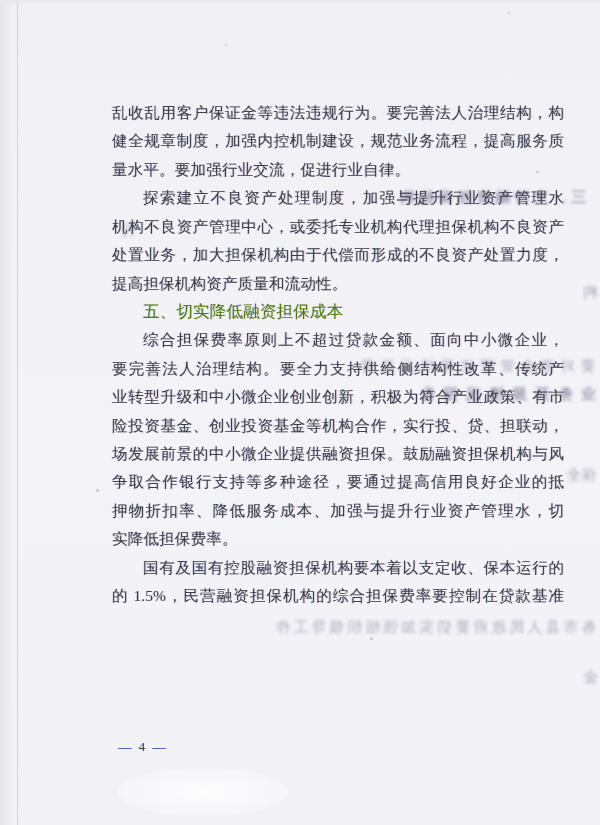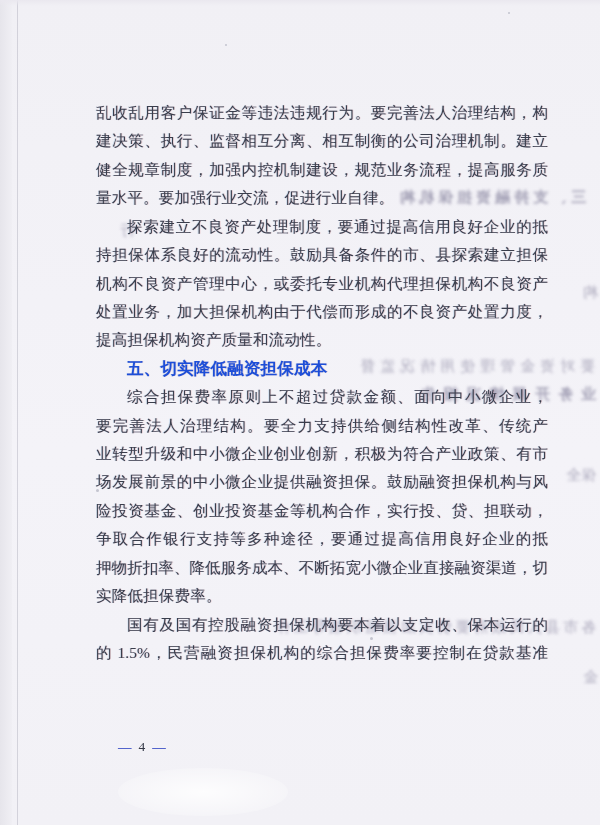--- a/index.html
+++ b/index.html
@@ -14,28 +14,28 @@
   .edge-line{position:absolute;left:17px;top:0;bottom:0;width:1px;
     background:rgba(140,138,155,0.30);}
   .top-band{position:absolute;left:0;top:0;right:0;height:6px;
     background:linear-gradient(180deg,#eae8ef,rgba(236,234,241,0));}
   .blob{position:absolute;left:118px;top:768px;width:170px;height:48px;border-radius:50%;
     background:radial-gradient(ellipse at center,rgba(255,255,255,0.85),rgba(255,255,255,0));}
   .speck{position:absolute;border-radius:50%;background:rgba(110,112,135,0.35);}
 
   
   .textblock{
-    position:absolute;left:96px;top:99px;width:452px;
+    position:absolute;left:112px;top:99px;width:452px;
     color:#3a3e4c;font-size:15.5px;letter-spacing:0.2px;
     text-shadow:0.8px 0 rgba(190,70,80,0.20), -0.8px 0 rgba(70,140,200,0.20);
   }
   .line{height:28.43px;line-height:28.43px;}
   .line.just{text-align:justify;text-align-last:justify;letter-spacing:0;}
   .line.indent{text-indent:31px;}
-  .line.heading{font-weight:bold;font-size:16.5px;color:#1d4ed8;}
+  .line.heading{font-weight:normal;font-size:16.5px;color:#4d7c0f;}
 
   
   .pagenum{position:absolute;left:118px;top:739px;font-size:13.5px;color:#3a3e4c;}
   .pagenum .dash{color:#4053c6;font-weight:bold;letter-spacing:0;}
   .pagenum .num{margin:0 7px;color:#363a48;}
 
   
   .bleed{position:absolute;transform:scaleX(-1);filter:blur(1.4px);
     color:#9d9ab0;opacity:0.8;font-size:15px;height:20px;line-height:20px;
     white-space:nowrap;overflow:hidden;}
@@ -67,36 +67,34 @@
 <div class="bleed b-b">要对资金管理使用情况监督</div>
 <div class="bleed bold b-c">业务开展情况报告</div>
 <div class="bleed b-e">各市县人民政府要切实加强组织领导工作</div>
 <div class="bleed b-f1">行</div>
 <div class="bleed b-f2">保全</div>
 <div class="bleed b-f3">金</div>
 <div class="bleed b-f4">构</div>
 
 <div class="textblock" id="lines">
     <div class="line just">乱收乱用客户保证金等违法违规行为。要完善法人治理结构，构</div>
-    <div class="line just">建决策、执行、监督相互分离、相互制衡的公司治理机制。建立</div>
     <div class="line just">健全规章制度，加强内控机制建设，规范业务流程，提高服务质</div>
     <div class="line">量水平。要加强行业交流，促进行业自律。</div>
-    <div class="line just indent">探索建立不良资产处理制度，要通过提高信用良好企业的抵</div>
-    <div class="line just">持担保体系良好的流动性。鼓励具备条件的市、县探索建立担保</div>
+    <div class="line just indent">探索建立不良资产处理制度，加强与提升行业资产管理水</div>
     <div class="line just">机构不良资产管理中心，或委托专业机构代理担保机构不良资产</div>
     <div class="line just">处置业务，加大担保机构由于代偿而形成的不良资产处置力度，</div>
     <div class="line">提高担保机构资产质量和流动性。</div>
     <div class="line indent heading">五、切实降低融资担保成本</div>
     <div class="line just indent">综合担保费率原则上不超过贷款金额、面向中小微企业，</div>
     <div class="line just">要完善法人治理结构。要全力支持供给侧结构性改革、传统产</div>
     <div class="line just">业转型升级和中小微企业创业创新，积极为符合产业政策、有市</div>
+    <div class="line just">险投资基金、创业投资基金等机构合作，实行投、贷、担联动，</div>
     <div class="line just">场发展前景的中小微企业提供融资担保。鼓励融资担保机构与风</div>
-    <div class="line just">险投资基金、创业投资基金等机构合作，实行投、贷、担联动，</div>
     <div class="line just">争取合作银行支持等多种途径，要通过提高信用良好企业的抵</div>
-    <div class="line just">押物折扣率、降低服务成本、不断拓宽小微企业直接融资渠道，切</div>
+    <div class="line just">押物折扣率、降低服务成本、加强与提升行业资产管理水，切</div>
     <div class="line">实降低担保费率。</div>
     <div class="line just indent">国有及国有控股融资担保机构要本着以支定收、保本运行的</div>
     <div class="line just">的 1.5%，民营融资担保机构的综合担保费率要控制在贷款基准</div>
   </div>
 
 <div class="pagenum">
   <span class="dash">—</span><span class="num">4</span><span class="dash">—</span>
 </div>
 
 </body></html>

